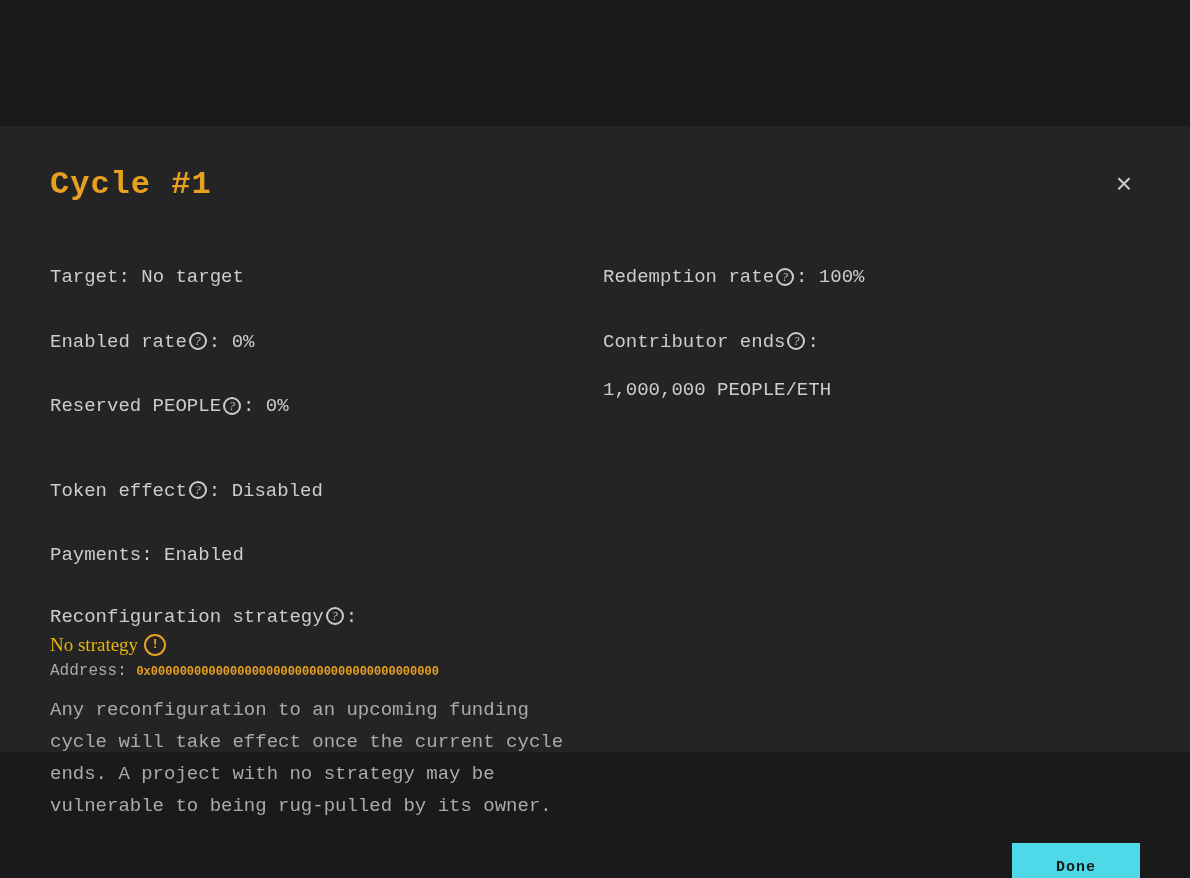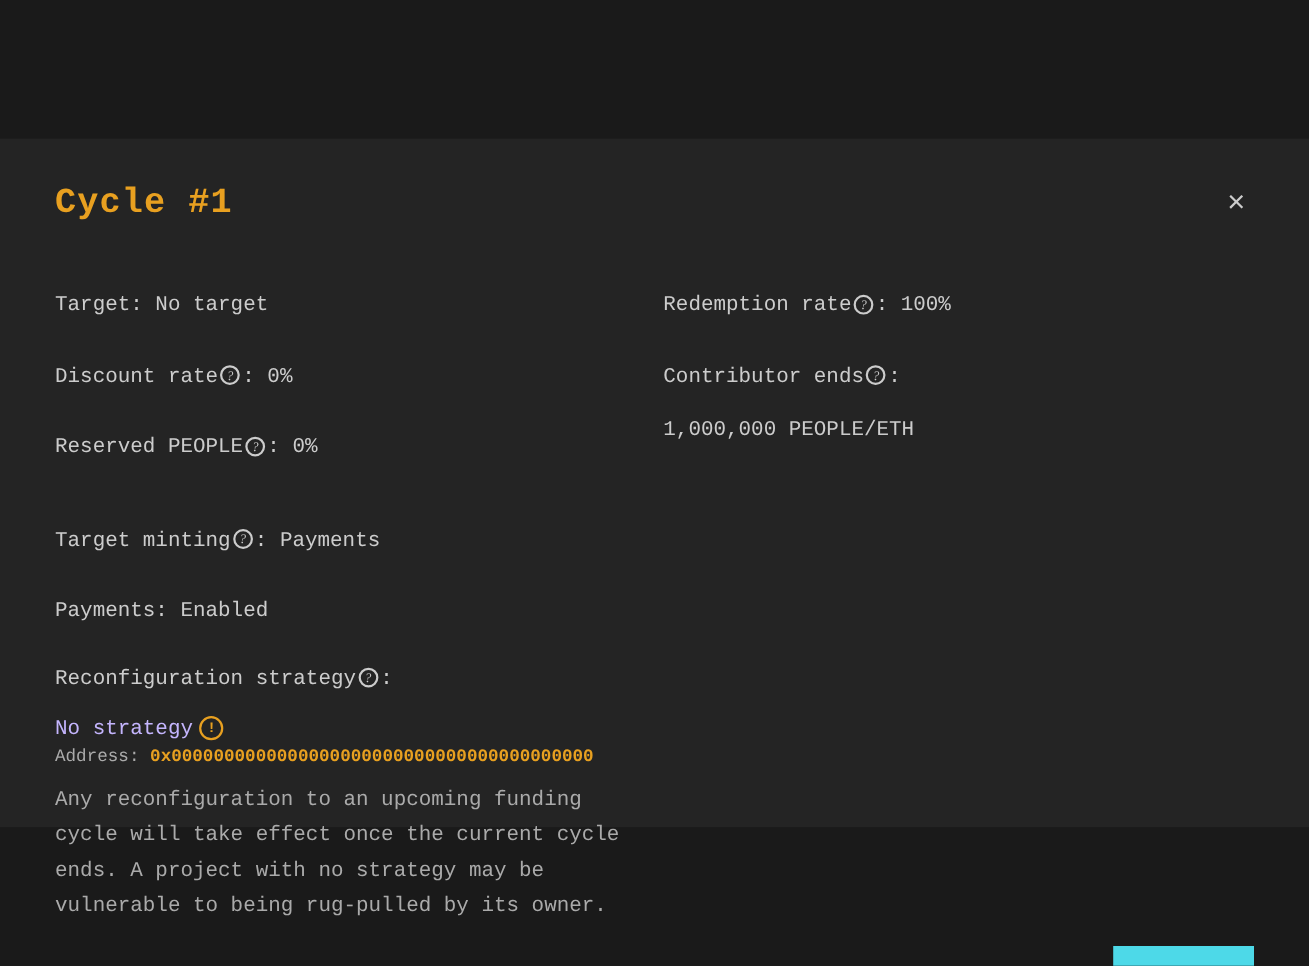--- a/index.html
+++ b/index.html
@@ -118,48 +118,48 @@
       font-weight: bold;
       cursor: pointer;
       vertical-align: middle;
       margin-left: 6px;
       color: #e8a020;
     }
 
     .address {
       color: #e8a020;
       font-weight: bold;
-      font-size: 16px;
+      font-size: 12px;
     }
 
     .warning-text {
       color: #aaaaaa;
       font-size: 19px;
       line-height: 1.7;
       margin-top: 6px;
       max-width: 1050px;
     }
 
     .reconfiguration-label {
       color: #cccccc;
       font-size: 19px;
       font-family: 'Courier New', Courier, monospace;
-      margin-bottom: 23px;
+      margin-bottom: 6px;
     }
 
     .no-strategy-row {
       display: flex;
       align-items: center;
       margin-bottom: 6px;
     }
 
     .no-strategy-text {
-      color: #c4b5fd;
-      font-size: 19px;
-      font-family: Liberation Mono, monospace;
+      color: #eab308;
+      font-size: 19px;
+      font-family: Liberation Serif, serif;
     }
 
     .address-row {
       font-size: 16px;
       margin-bottom: 8px;
       font-family: 'Courier New', Courier, monospace;
       color: #aaaaaa;
     }
 
     .contributor-rate-value {
@@ -207,34 +207,34 @@
   <div class="modal-content">
 
     <div class="left-col">
 
       <div class="info-row">
         <span class="label">Target:</span>
         <span class="value">No target</span>
       </div>
 
       <div class="info-row">
-        <span class="label">Discount rate</span><span class="info-icon">?</span><span class="label">:</span>
+        <span class="label">Enabled rate</span><span class="info-icon">?</span><span class="label">:</span>
         <span class="value">0%</span>
       </div>
 
       <div class="info-row">
         <span class="label">Reserved PEOPLE</span><span class="info-icon">?</span><span class="label">:</span>
         <span class="value">0%</span>
       </div>
 
       <div style="height: 20px;"></div>
 
       <div class="info-row">
-        <span class="label">Target minting</span><span class="info-icon">?</span><span class="label">:</span>
-        <span class="value">Payments</span>
+        <span class="label">Token effect</span><span class="info-icon">?</span><span class="label">:</span>
+        <span class="value">Disabled</span>
       </div>
 
       <div class="info-row">
         <span class="label">Payments:</span>
         <span class="value">Enabled</span>
       </div>
 
       <div class="bottom-section">
         <div class="reconfiguration-label">
           <span>Reconfiguration strategy</span><span class="info-icon">?</span><span>:</span>

